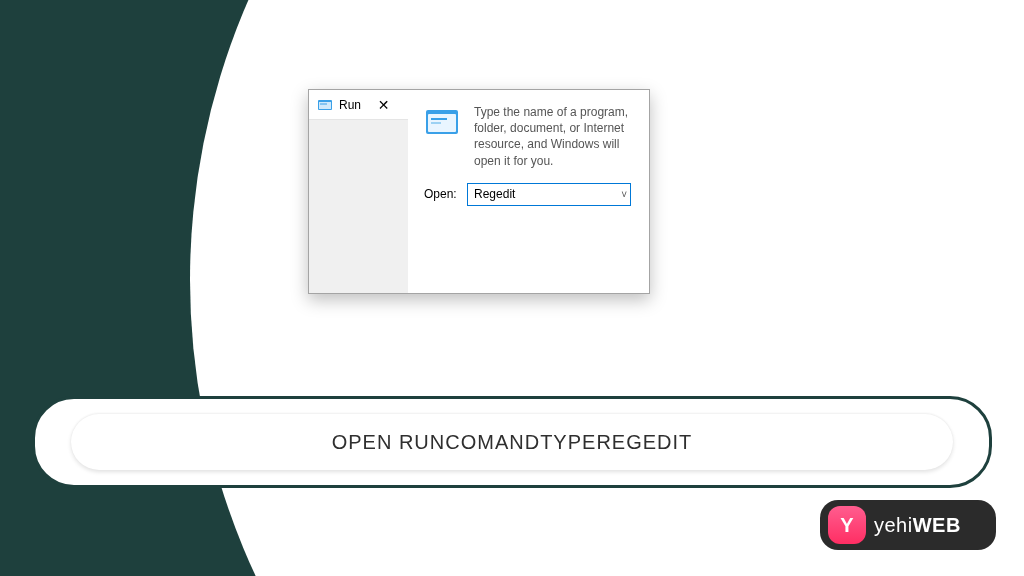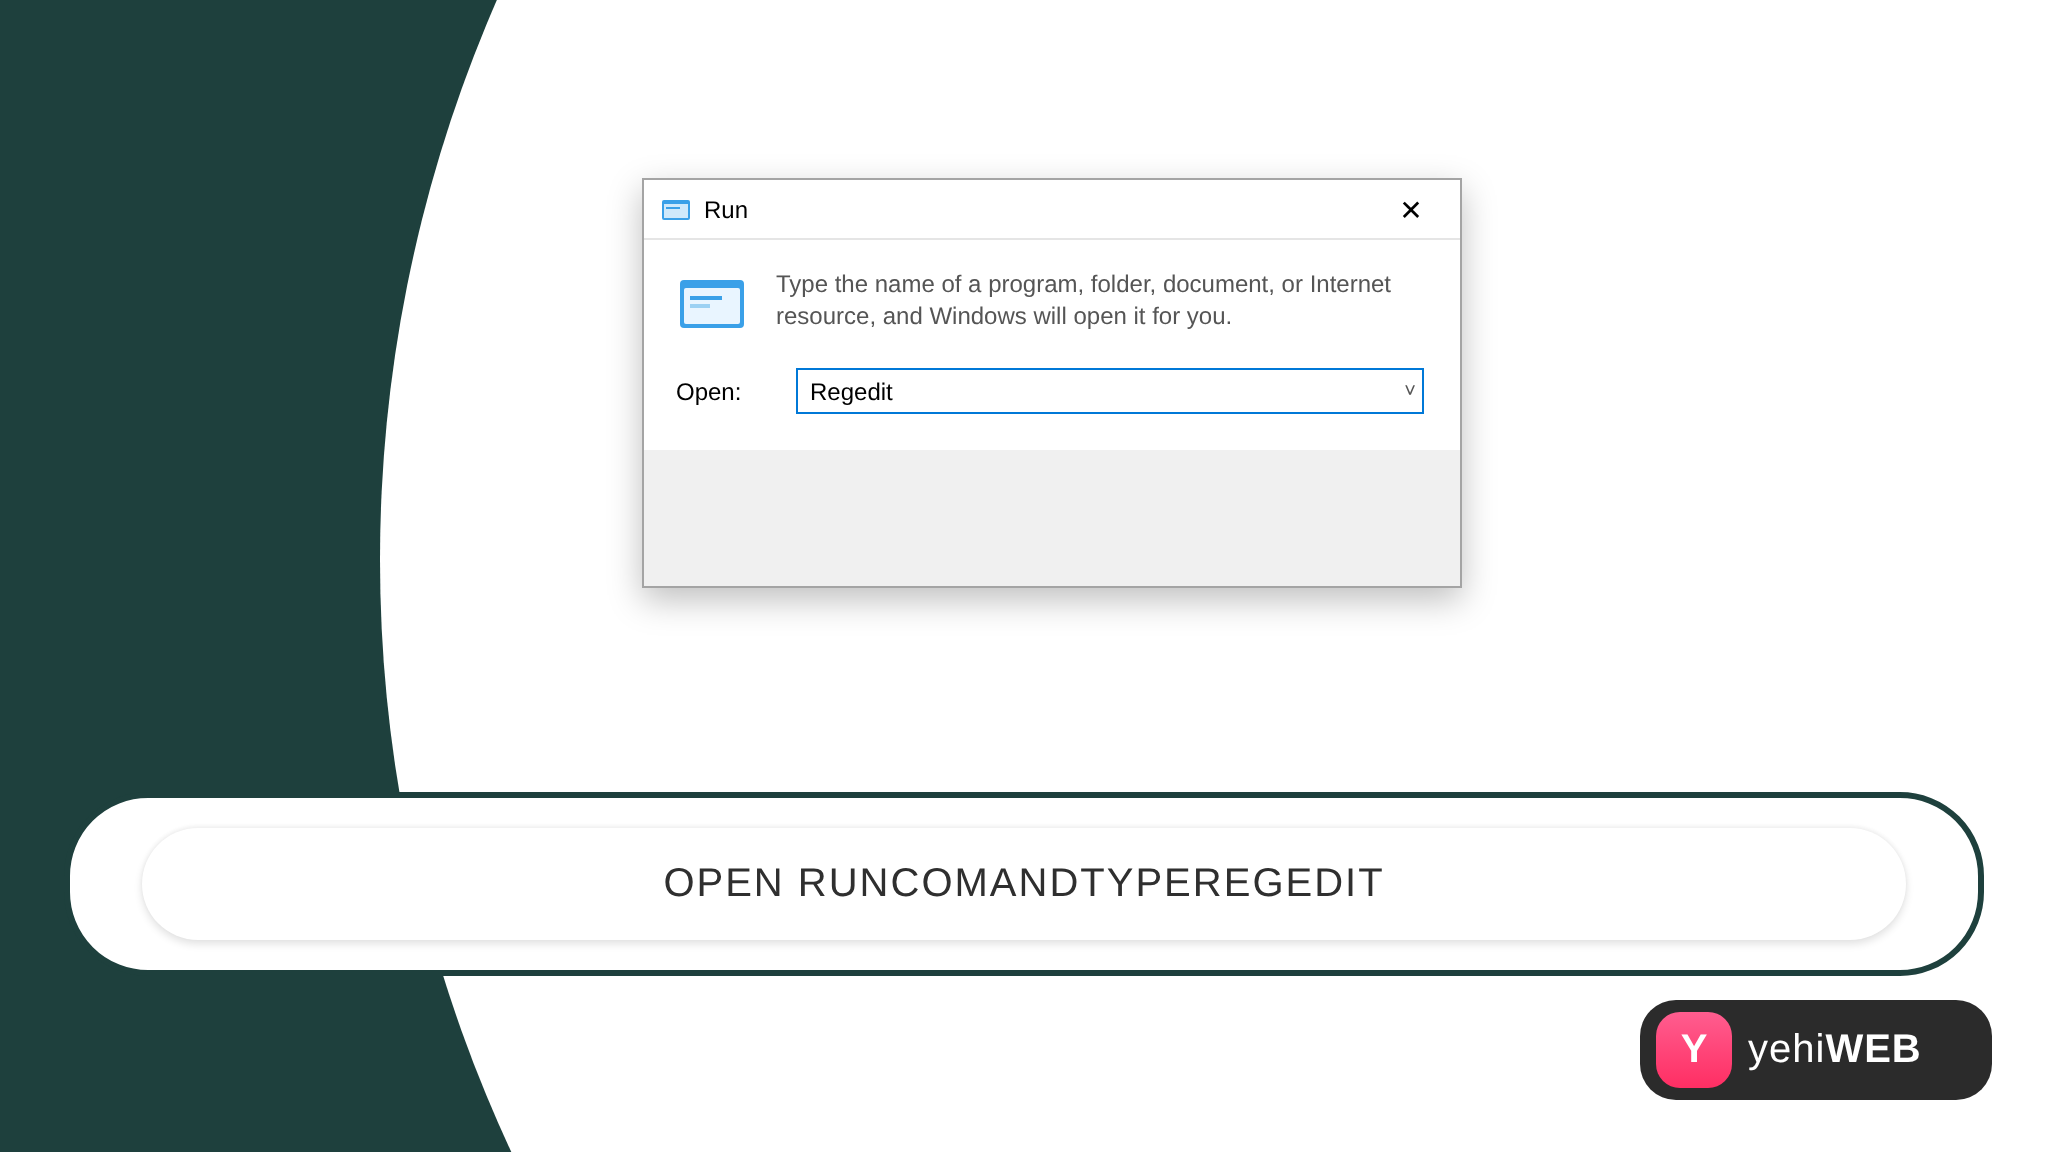--- a/index.html
+++ b/index.html
@@ -24,31 +24,31 @@
     height: 1400px;
     border-radius: 50%;
     background: #fff;
     left: 190px;
     top: -420px;
   }
 
   
   .run-dialog {
     position: absolute;
-    left: 321px;
+    left: 308px;
     top: 89px;
-    width: 410px;
+    width: 342px;
     height: 205px;
     background: #f0f0f0;
     border: 1px solid #a4a4a4;
     box-shadow: 0 6px 16px rgba(0,0,0,.25);
     font-size: 12px;
     color: #000;
     display: flex;
-    flex-direction: column;
+    flex-direction: row;
   }
   .titlebar {
     height: 30px;
     background: #fff;
     border-bottom: 1px solid #e5e5e5;
     display: flex;
     align-items: center;
     padding: 0 2px 0 8px;
   }
   .titlebar-icon {
@@ -92,21 +92,21 @@
   .run-big-icon svg { width: 36px; height: 36px; }
   .desc-text {
     font-size: 12px;
     color: #555;
     line-height: 1.35;
   }
 
   .open-row {
     display: flex;
     align-items: center;
-    gap: 24px;
+    gap: 7px;
   }
   .open-label {
     width: 36px;
     font-size: 12px;
     color: #000;
   }
   .combo {
     flex: 1;
     position: relative;
   }

